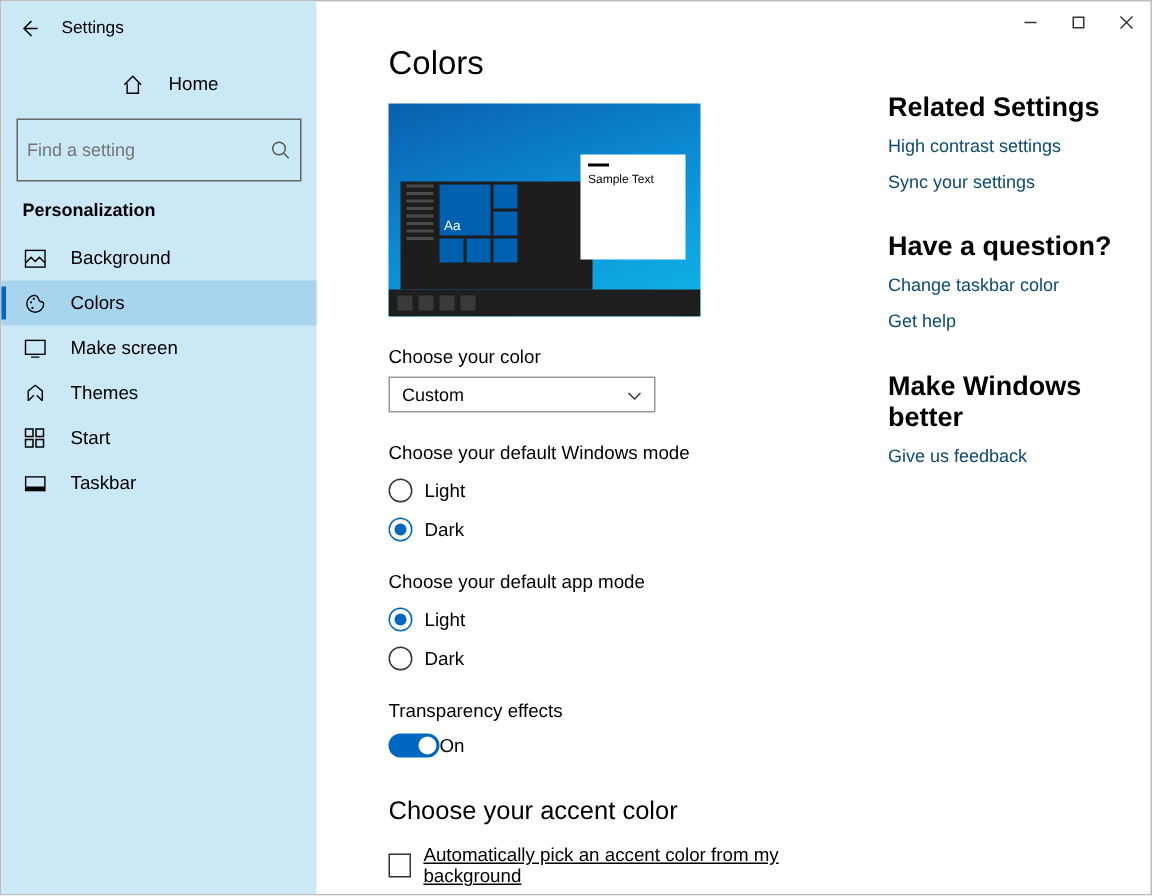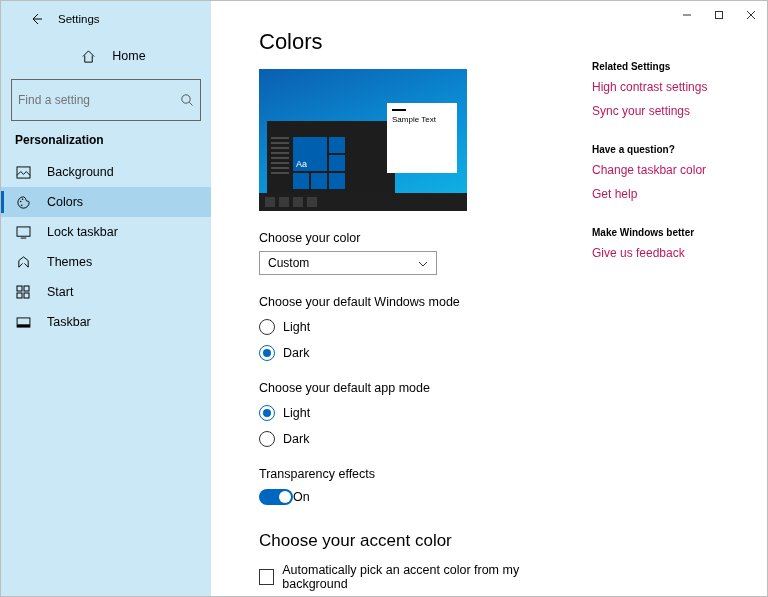--- a/index.html
+++ b/index.html
@@ -6,21 +6,21 @@
   html, body { width: 768px; height: 597px; overflow: hidden; font-family: "Segoe UI", Arial, sans-serif; font-size: 12.5px; color: #000; background: #fff; }
   .window { width: 768px; height: 597px; display: flex; border: 1px solid #bdbdbd; position: relative; background: #fff; }
 
   
   .titlebar-controls { position: absolute; top: 0; right: 0; height: 28px; display: flex; z-index: 10; }
   .titlebar-btn { width: 32px; height: 28px; display: flex; align-items: center; justify-content: center; }
   .titlebar-btn svg { stroke: #333; }
 
   
   .sidebar { flex: 0 0 210px; height: 100%; background: #cbe8f6; display: flex; flex-direction: column; padding-top: 0; }
-  .sidebar-header { height: 36px; display: flex; align-items: center; padding-left: 27px; gap: 14px; }
+  .sidebar-header { height: 36px; display: flex; align-items: center; padding-left: 10px; gap: 14px; }
   .sidebar-header .back { width: 16px; height: 16px; display:flex; align-items:center; justify-content:center;}
   .sidebar-title { font-size: 11.5px; font-weight: 400; }
   .home-row { display: flex; align-items: center; height: 30px; padding-left: 14px; gap: 16px; margin-top: 4px; justify-content: center; }
   .home-row .icon { width:16px; display:flex; justify-content:center; }
 
   .search-wrap { padding: 8px 10px 10px 10px; }
   .search { display: flex; align-items: center; border: 1px solid #666; width: 100%; height: 42px; background: #cbe8f6; padding: 0 6px; }
   .search input { flex: 1; border: none; background: transparent; font-size: 12px; outline: none; color: #555; }
   .search .sicon { width:14px; height:14px; }
 
@@ -35,21 +35,21 @@
   .main { flex: 1; height: 100%; overflow-y: auto; display: flex; }
   .content { flex: 1; padding: 28px 20px 20px 48px; }
   .aside { flex: 0 0 175px; padding: 60px 12px 0 0; font-size: 12px; }
 
   .page-title { font-size: 22px; font-weight: 400; margin-bottom: 14px; }
 
   
   .preview { width: 208px; height: 142px; background: linear-gradient(160deg, #0a5fb0 0%, #0b91d8 55%, #11b6e7 100%); position: relative; overflow:hidden; }
   .preview .taskbar { position:absolute; left:0; right:0; bottom:0; height:18px; background:#1e1e1e; display:flex; align-items:center; padding-left:6px; gap:4px;}
   .preview .taskbar .sq { width:10px; height:10px; background:#3a3a3a;}
-  .preview .tiles-win { position:absolute; left:8px; bottom:18px; width:128px; height:72px; background:#1d1d1d; padding:16px 4px; display:flex; gap:4px;}
+  .preview .tiles-win { position:absolute; left:8px; bottom:18px; width:128px; height:72px; background:#1d1d1d; padding:2px 4px; display:flex; gap:4px;}
   .tiles-col { display:flex; flex-direction:column; gap:3px;}
   .barln { width:18px; height:2px; background:#4b4b4b;}
   .tile-grid { display:grid; grid-template-columns: repeat(3, 16px); grid-auto-rows:16px; gap:2px;}
   .tile { background:#0060b0;}
   .tile.big { grid-column: span 2; grid-row: span 2; display:flex; align-items:flex-end; justify-content:flex-start; padding:2px 3px; color:#fff; font-size:9px;}
   .sample-win { position:absolute; right:10px; top:34px; width:70px; height:70px; background:#fff; padding:6px 5px; font-size:8px; color:#000;}
   .sample-win .tinybar { width:14px; height:2px; background:#000; margin-bottom:4px;}
 
   .section-label { font-size: 12.5px; margin-top: 20px; margin-bottom: 6px; }
 
@@ -59,25 +59,25 @@
   .radio-row { display:flex; align-items:center; gap:8px; margin: 10px 0 4px 0; font-size:12.5px;}
   .radio { width:16px; height:16px; border-radius:50%; border:1.5px solid #333; display:flex; align-items:center; justify-content:center; }
   .radio.checked { border-color:#0067c0;}
   .radio.checked::after { content:""; width:8px; height:8px; border-radius:50%; background:#0067c0;}
 
   .toggle-row { display:flex; align-items:center; margin-top:8px;}
   .toggle { width:34px; height:16px; border-radius:8px; background:#0067c0; position:relative;}
   .toggle::after { content:""; position:absolute; right:2px; top:2px; width:12px; height:12px; border-radius:50%; background:#fff;}
 
   .subheading { font-size: 17px; font-weight: 400; margin-top: 26px; margin-bottom: 12px;}
-  .check-row { display:flex; align-items:center; gap:8px; font-size:12.5px;}
+  .check-row { display:flex; align-items:center; gap:8px; font-size:12.5px;text-decoration:underline;}
   .checkbox { width:16px; height:16px; border:1.5px solid #333;}
 
-  .aside h4 { font-size:10px; font-weight:600; margin-bottom:8px;}
-  .aside a, .link { color:#be185d; text-decoration:none; display:block; margin-bottom:10px; font-size:12px;}
+  .aside h4 { font-size:18px; font-weight:600; margin-bottom:8px;}
+  .aside a, .link { color:#0c4a6e; text-decoration:none; display:block; margin-bottom:10px; font-size:12px;}
   .aside .group { margin-bottom: 26px;}
 
   ::-webkit-scrollbar { width:0; }
 </style>
 </head>
 <body>
 
 <div class="window">
 
   <div class="titlebar-controls">
@@ -152,21 +152,21 @@
         </span>
       <span>Colors</span>
     </div>
     <div class="nav-item">
       <span class="icon">
           <svg width="15" height="13" viewBox="0 0 16 14">
             <rect x="1" y="1" width="14" height="10" stroke="#000" fill="none"></rect>
             <line x1="5" y1="13" x2="11" y2="13" stroke="#000"></line>
           </svg>
         </span>
-      <span>Lock taskbar</span>
+      <span>Make screen</span>
     </div>
     <div class="nav-item">
       <span class="icon">
           <svg width="15" height="15" viewBox="0 0 16 16">
             <path d="M3 13 L3 6 L8 2 L13 6 L13 13 M3 13 L7 9 M13 13 L9 9" stroke="#000" fill="none"></path>
           </svg>
         </span>
       <span>Themes</span>
     </div>
     <div class="nav-item">

